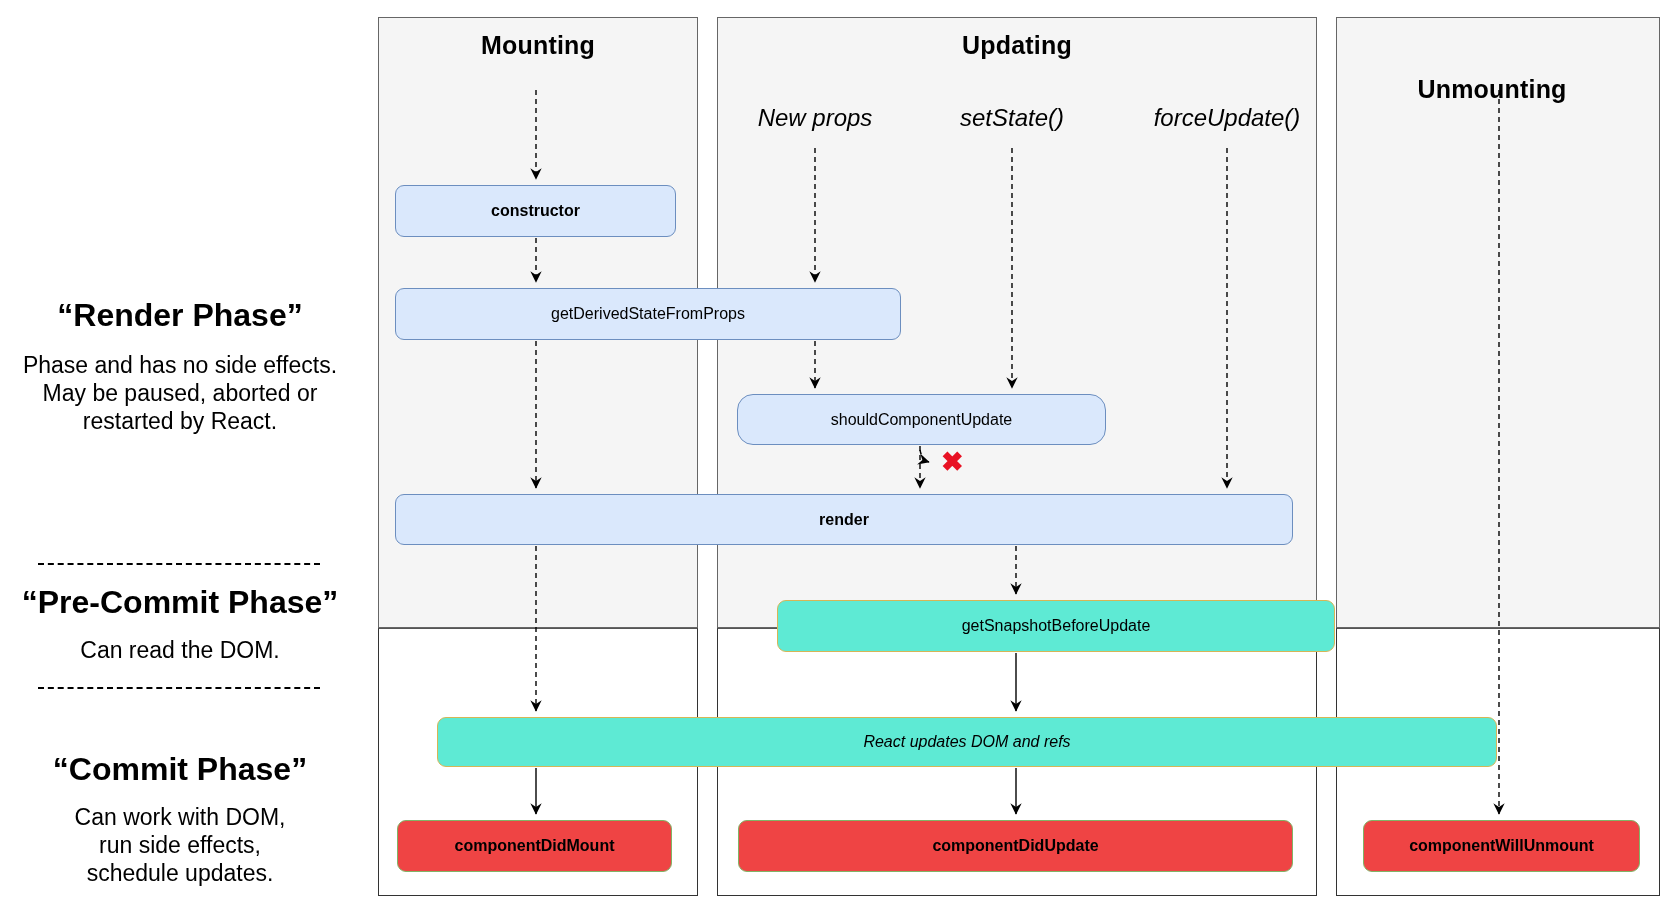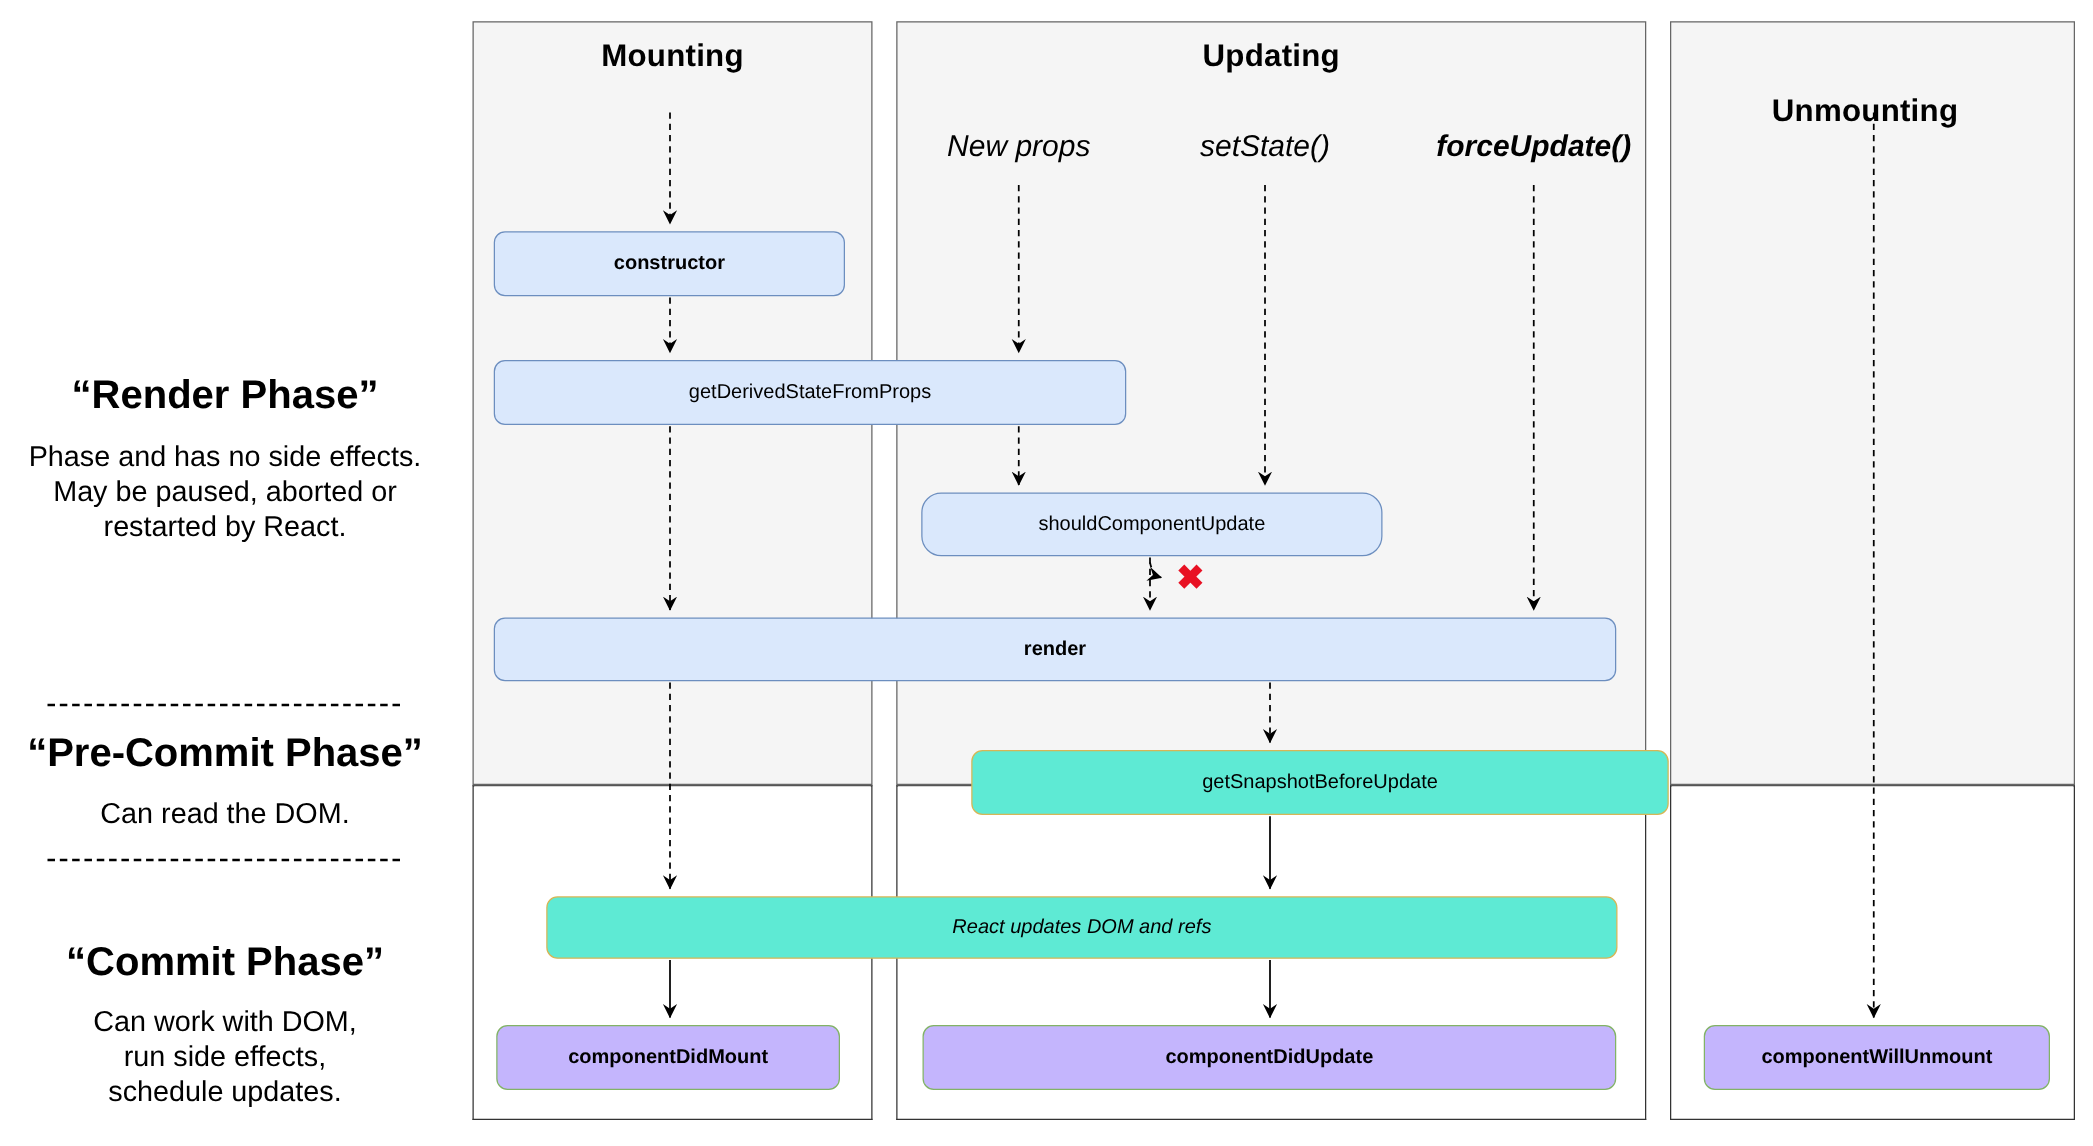--- a/index.html
+++ b/index.html
@@ -17,21 +17,21 @@
   .panel-title{
     position:absolute;text-align:center;font-size:25px;font-weight:bold;letter-spacing:.2px;
   }
   
   .box{
     position:absolute;display:flex;align-items:center;justify-content:center;
     border-radius:9px;font-size:16px;box-sizing:border-box;border:1px solid;
   }
   .blue{background:#dae8fc;border-color:#6c8ebf;}
   .yellow{background:#5eead4;border-color:#d6b656;margin-left:40px;}
-  .green{background:#c4b5fd;border-color:#82b366;}
+  .green{background:#ef4444;border-color:#82b366;}
   .bold{font-weight:bold;}
   .italic{font-style:italic;}
   
   .trigger{
     position:absolute;width:220px;text-align:center;font-size:24px;font-style:italic;
   }
   
   .phase-title{
     position:absolute;left:20px;width:320px;text-align:center;font-size:32px;font-weight:bold;
   }
@@ -58,21 +58,21 @@
   <div class="panel-bottom" style="left:378px;top:628px;width:320px;height:268px;"></div>
   <div class="panel-bottom" style="left:717px;top:628px;width:600px;height:268px;"></div>
   <div class="panel-bottom" style="left:1336px;top:628px;width:324px;height:268px;"></div>
 
   <div class="panel-title" style="left:378px;top:31px;width:320px;">Mounting</div>
   <div class="panel-title" style="left:717px;top:31px;width:600px;">Updating</div>
   <div class="panel-title" style="left:1336px;top:31px;width:312px;margin-top:44px;">Unmounting</div>
 
   <div class="trigger" style="left:705px;top:104px;">New props</div>
   <div class="trigger" style="left:902px;top:104px;">setState()</div>
-  <div class="trigger" style="left:1117px;top:104px;font-weight:bold;">forceUpdate()</div>
+  <div class="trigger" style="left:1117px;top:104px;">forceUpdate()</div>
 
   <svg id="arrows" width="1674" height="917" viewBox="0 0 1674 917">
     <defs>
       <marker id="ah" viewBox="0 0 10 10" refX="8.5" refY="5" markerWidth="9" markerHeight="9" orient="auto-start-reverse">
         <path d="M0,0.5 L9,5 L0,9.5 L3,5 Z" fill="#000"></path>
       </marker>
     </defs>
     <g stroke="#000" stroke-width="1.4" fill="none">
       <line x1="536" y1="90" x2="536" y2="179" stroke-dasharray="5 4" marker-end="url(#ah)"></line>
       <line x1="536" y1="238" x2="536" y2="282" stroke-dasharray="5 4" marker-end="url(#ah)"></line>
@@ -94,21 +94,21 @@
     </g>
   </svg>
 
   <div class="no-update" style="left:941px;top:449px;">✖</div>
 
   <div class="box blue bold" style="left:395px;top:185px;width:281px;height:52px;">constructor</div>
   <div class="box blue" style="left:395px;top:288px;width:506px;height:52px;">getDerivedStateFromProps</div>
   <div class="box blue" style="left:737px;top:394px;width:369px;height:51px;border-radius:16px;">shouldComponentUpdate</div>
   <div class="box blue bold" style="left:395px;top:494px;width:898px;height:51px;">render</div>
   <div class="box yellow" style="left:737px;top:600px;width:558px;height:52px;">getSnapshotBeforeUpdate</div>
-  <div class="box yellow italic" style="left:397px;top:717px;width:857px;height:50px;">React updates DOM and refs</div>
+  <div class="box yellow italic" style="left:397px;top:717px;width:1060px;height:50px;">React updates DOM and refs</div>
   <div class="box green bold" style="left:397px;top:820px;width:275px;height:52px;">componentDidMount</div>
   <div class="box green bold" style="left:738px;top:820px;width:555px;height:52px;">componentDidUpdate</div>
   <div class="box green bold" style="left:1363px;top:820px;width:277px;height:52px;">componentWillUnmount</div>
 
   <div class="phase-title" style="top:297px;">“Render Phase”</div>
   <div class="phase-desc" style="top:351px;">
     <div>Phase and has no side effects.</div>
     <div>May be paused, aborted or</div>
     <div>restarted by React.</div>
   </div>

